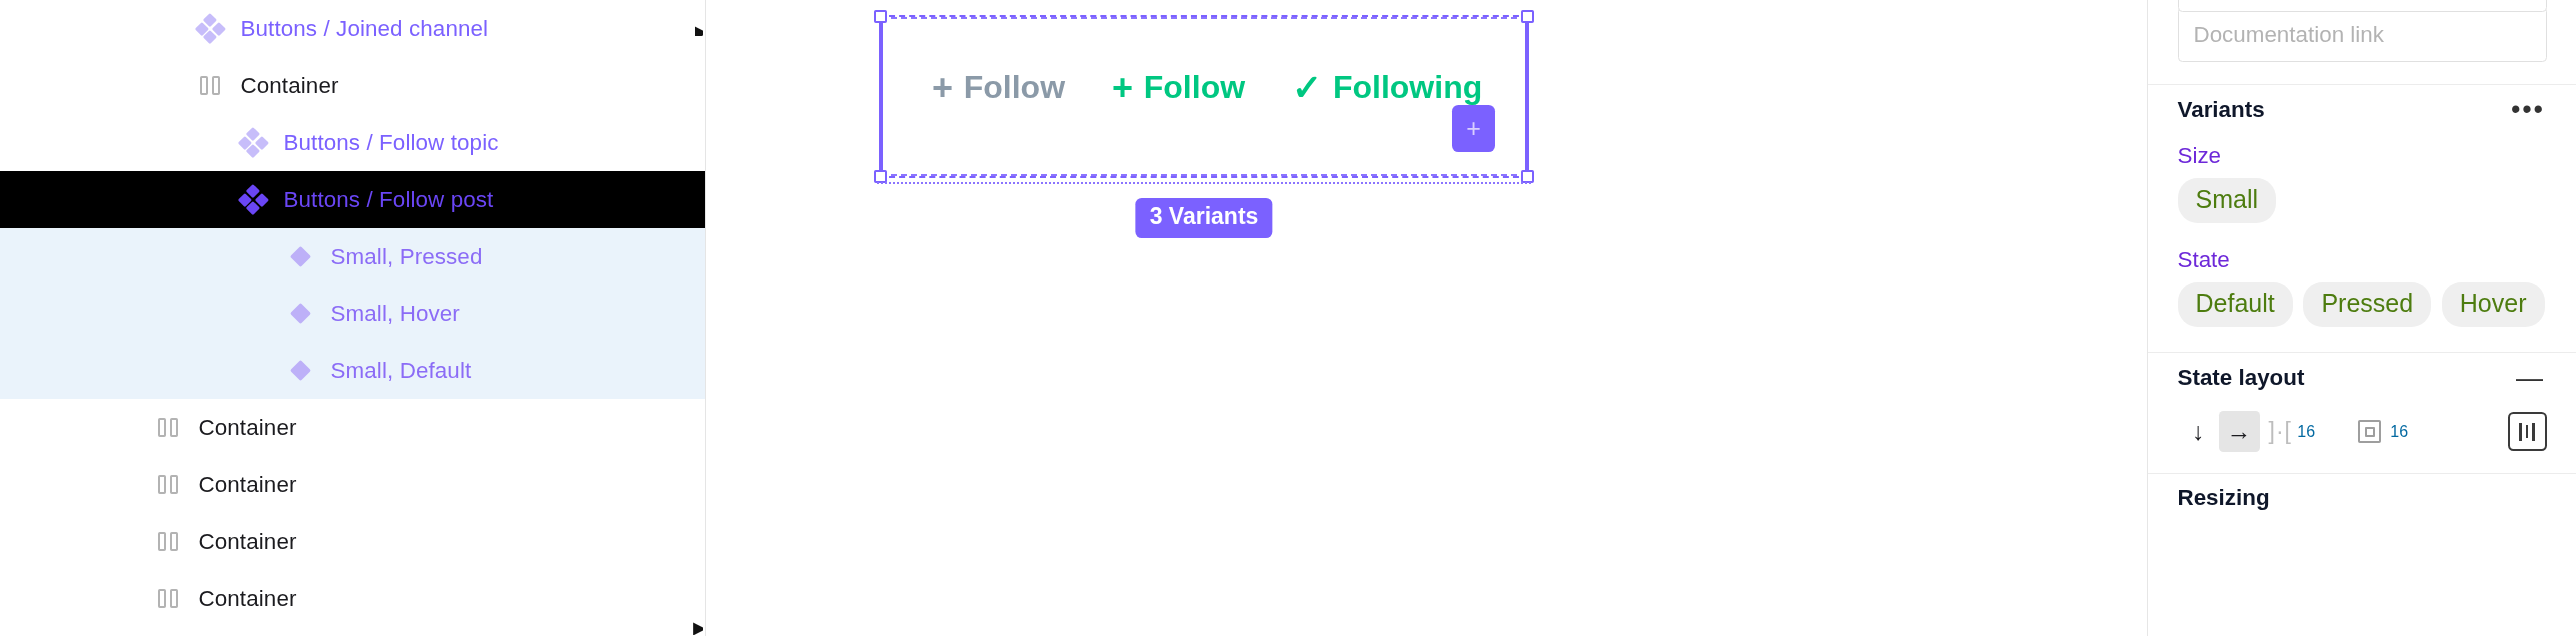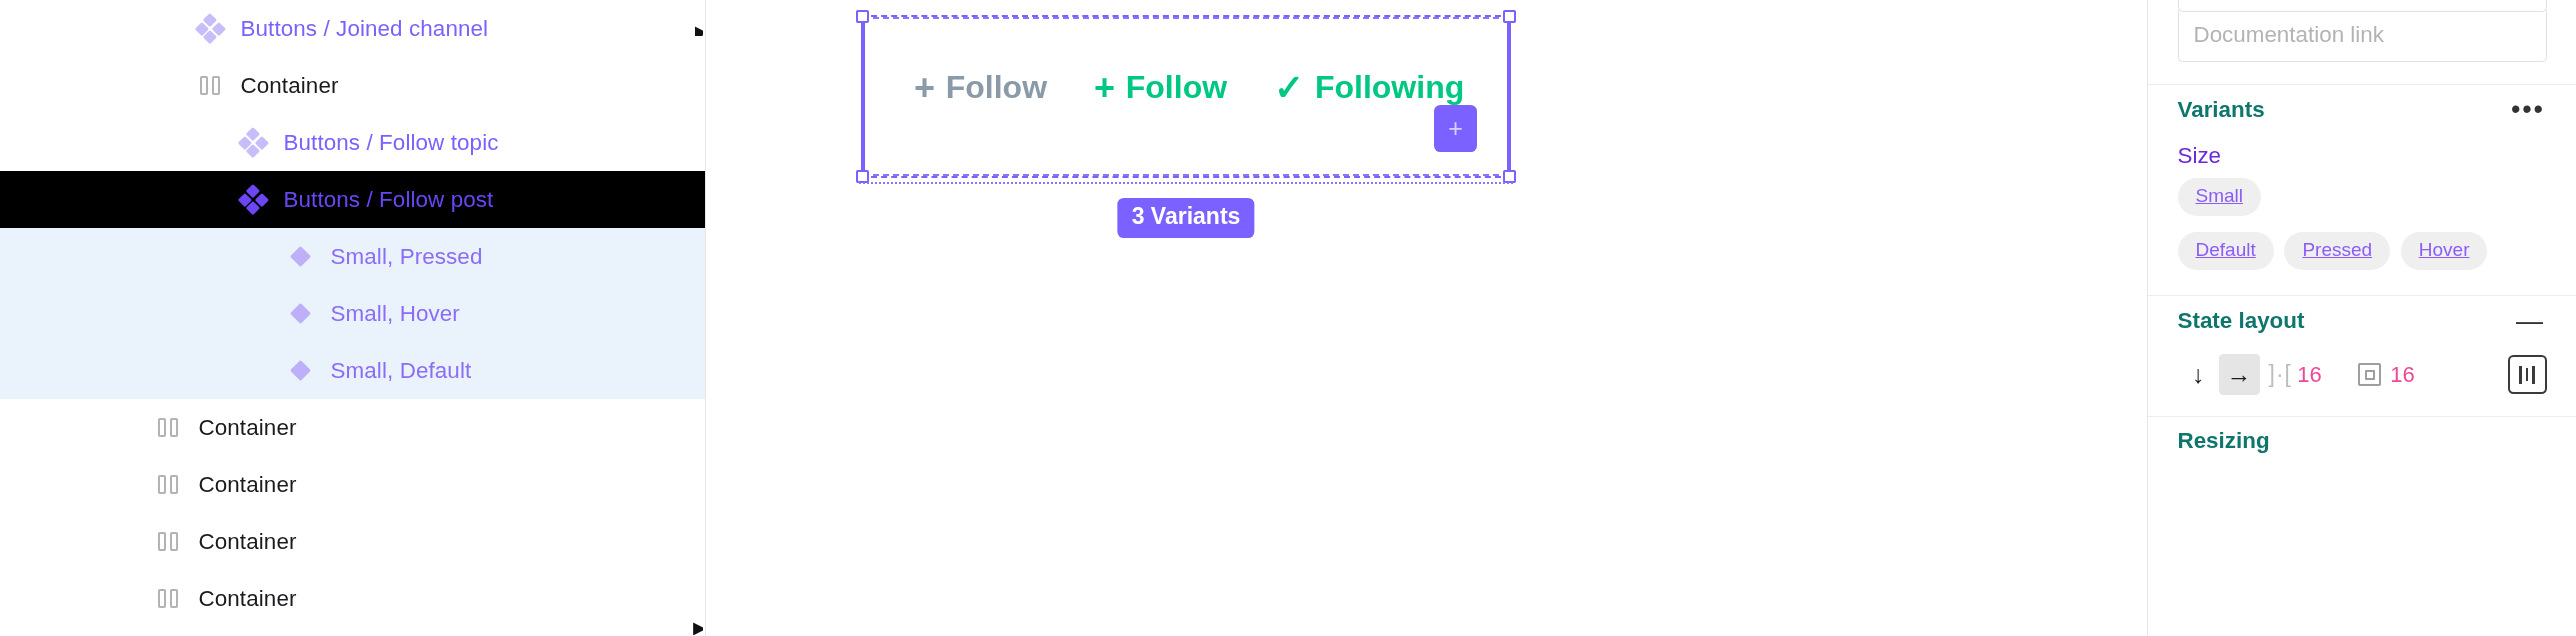--- a/index.html
+++ b/index.html
@@ -8,20 +8,21 @@
     width: 2576px; height: 637px;
     background: #ffffff;
     font-family: "Liberation Sans", sans-serif;
     overflow: hidden;
   }
   .app {
     position: relative;
     width: 2576px; height: 626px;
     display: flex;
     background: #ffffff;
+    gap: 18px;
   }
 
   
   .layers-panel {
     position: relative;
     width: 706px;
     height: 637px;
     background: #ffffff;
     border-right: 0.9px solid #e5e5e5;
     flex: 0 0 706px;
@@ -255,21 +256,21 @@
   }
   .section-head {
     display: flex;
     align-items: center;
     justify-content: space-between;
     height: 50px;
   }
   .section-title {
     font-size: 22.4px;
     font-weight: 700;
-    color: #0f766e;
+    color: #0f172a;
   }
   .more-dots {
     font-size: 27px;
     color: #333;
     letter-spacing: 1.8px;
     line-height: 1;
     cursor: pointer;
     padding: 3.6px 1.8px;
   }
   .minus-icon {
@@ -289,25 +290,24 @@
   .chips {
     display: flex;
     gap: 10.7px;
     flex-wrap: wrap;
     margin-bottom: 5.4px;
   }
   .chip {
     background: #efefef;
     border-radius: 19.7px;
     padding: 7.2px 18px 9px;
-    font-size: 19px;
-    color: #8b5cf6;
+    font-size: 25px;
+    color: #4d7c0f;
     cursor: pointer;
     white-space: nowrap;
-    text-decoration: underline;
   }
 
   .autolayout-row {
     display: flex;
     align-items: center;
     height: 57px;
     gap: 0;
   }
   .al-btn {
     width: 41px; height: 41px;
@@ -321,22 +321,22 @@
   }
   .al-btn.active { background: #e5e5e5; }
   .al-field {
     display: flex;
     align-items: center;
     gap: 9px;
     margin-left: 9px;
     cursor: text;
   }
   .al-field .val {
-    font-size: 22px;
-    color: #ec4899;
+    font-size: 16px;
+    color: #0369a1;
     min-width: 36px;
   }
   .al-spacing-ico {
     color: #bdbdbd;
     font-size: 23px;
     letter-spacing: -2.7px;
     line-height: 1;
     white-space: nowrap;
   }
   .al-pad-ico {
@@ -534,20 +534,21 @@
         <span class="section-title">Variants</span>
         <span class="more-dots">•••</span>
       </div>
 
       <div class="prop-label">Size</div>
       <div class="chips" id="size-chips">
           <div class="chip">Small</div>
         </div>
 
       <div style="height:10.7px"></div>
+      <div class="prop-label">State</div>
       <div class="chips" id="state-chips">
           <div class="chip">Default</div>
           <div class="chip">Pressed</div>
           <div class="chip">Hover</div>
         </div>
     </div>
 
     <div style="height:19.7px"></div>
     <div class="divider"></div>
 

